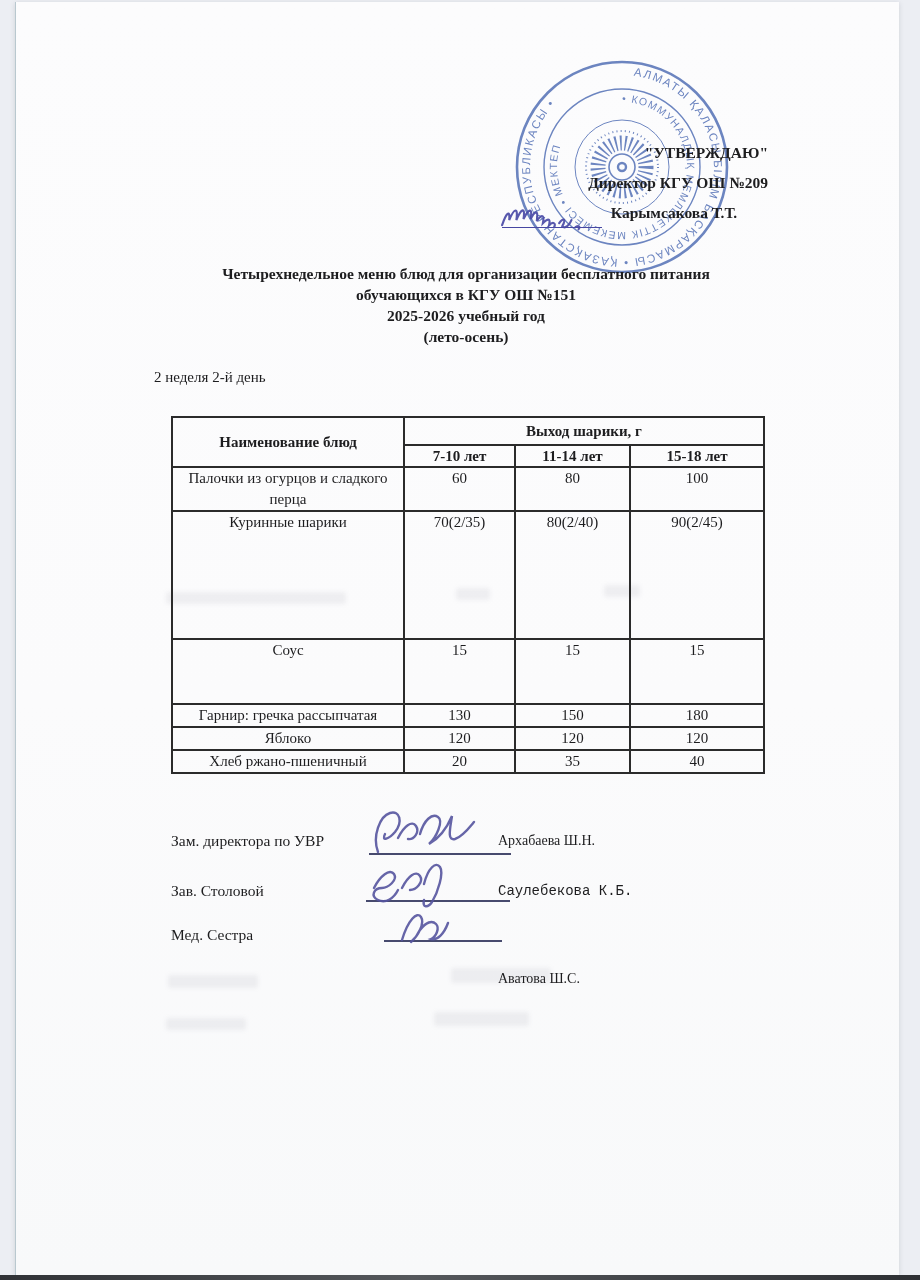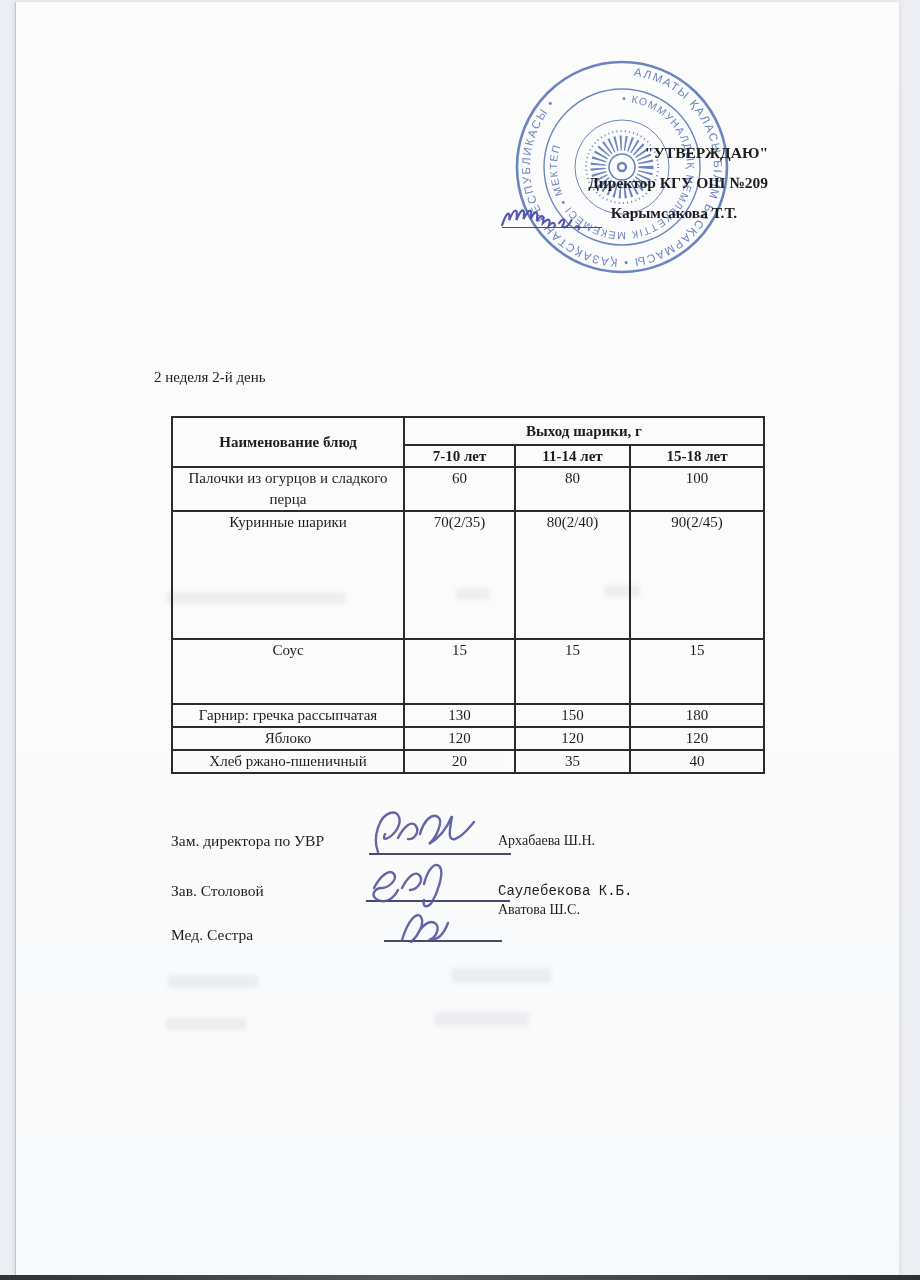--- a/index.html
+++ b/index.html
@@ -93,20 +93,26 @@
       <div class="appr-sigrow">
         <span class="appr-sig-wrap">
           <svg viewBox="0 0 100 34">
             <path class="ink-path" d="M4,26 C8,14 12,10 11,21 C16,9 20,8 18,21 C23,9 27,8 25,20 C30,10 34,8 32,20 C36,12 40,10 38,22 C42,16 46,14 44,24 C48,20 52,18 50,26 C54,22 57,24 55,28 M60,24 C64,18 67,20 63,27 C66,30 70,26 72,21 M76,28 C79,26 81,27 79,30"></path>
           </svg>
         </span>
         <span>Карымсакова Т.Т.</span>
       </div>
     </div>
 
+    <div class="title">
+      <div>Четырехнедельное меню блюд для организации бесплатного питания</div>
+      <div>обучающихся в КГУ ОШ №151</div>
+      <div>2025-2026 учебный год</div>
+      <div>(лето-осень)</div>
+    </div>
 
     <div class="subtitle">2 неделя 2-й день</div>
 
     <div class="ghost" style="left:150px;top:590px;width:180px;height:12px;"></div>
     <div class="ghost" style="left:440px;top:586px;width:34px;height:12px;"></div>
     <div class="ghost" style="left:588px;top:583px;width:36px;height:12px;"></div>
 
     <div class="table-wrap">
       <table class="menu">
         <colgroup>
@@ -177,21 +183,21 @@
       <path d="M8,30 C14,18 24,10 28,16 C32,22 22,30 16,30 C8,30 4,38 12,42 C20,46 28,40 32,32 M36,30 C42,18 50,12 54,18 C58,24 50,32 44,32 M58,26 C62,10 70,3 74,9 C78,15 72,34 66,44 C62,50 56,50 58,42"></path>
     </svg>
     <div class="sig-line" style="left:350px;top:898px;width:144px;"></div>
     <div class="sig-name" style="top:881px;font-family:Liberation Mono, monospace;">Саулебекова К.Б.</div>
 
     <div class="sig-label" style="top:924px;">Мед. Сестра</div>
     <svg class="sig-ink" style="left:374px;top:904px;width:76px;height:40px;" viewBox="0 0 76 40">
       <path d="M12,34 C18,14 27,5 31,11 C35,17 28,30 21,36 M30,24 C36,16 42,14 46,18 C50,22 46,31 41,33 C47,35 54,28 58,17"></path>
     </svg>
     <div class="sig-line" style="left:368px;top:938px;width:118px;"></div>
-    <div class="sig-name" style="top:900px;text-align:right;">Аватова Ш.С.</div>
+    <div class="sig-name" style="top:969px;text-align:right;">Аватова Ш.С.</div>
 
     <div class="ghost" style="left:152px;top:973px;width:90px;height:13px;"></div>
     <div class="ghost" style="left:435px;top:966px;width:100px;height:15px;"></div>
     <div class="ghost" style="left:150px;top:1016px;width:80px;height:12px;"></div>
     <div class="ghost" style="left:418px;top:1010px;width:95px;height:14px;"></div>
   </div>
 
   <div class="bottom-bar"></div>
 </div>
 

